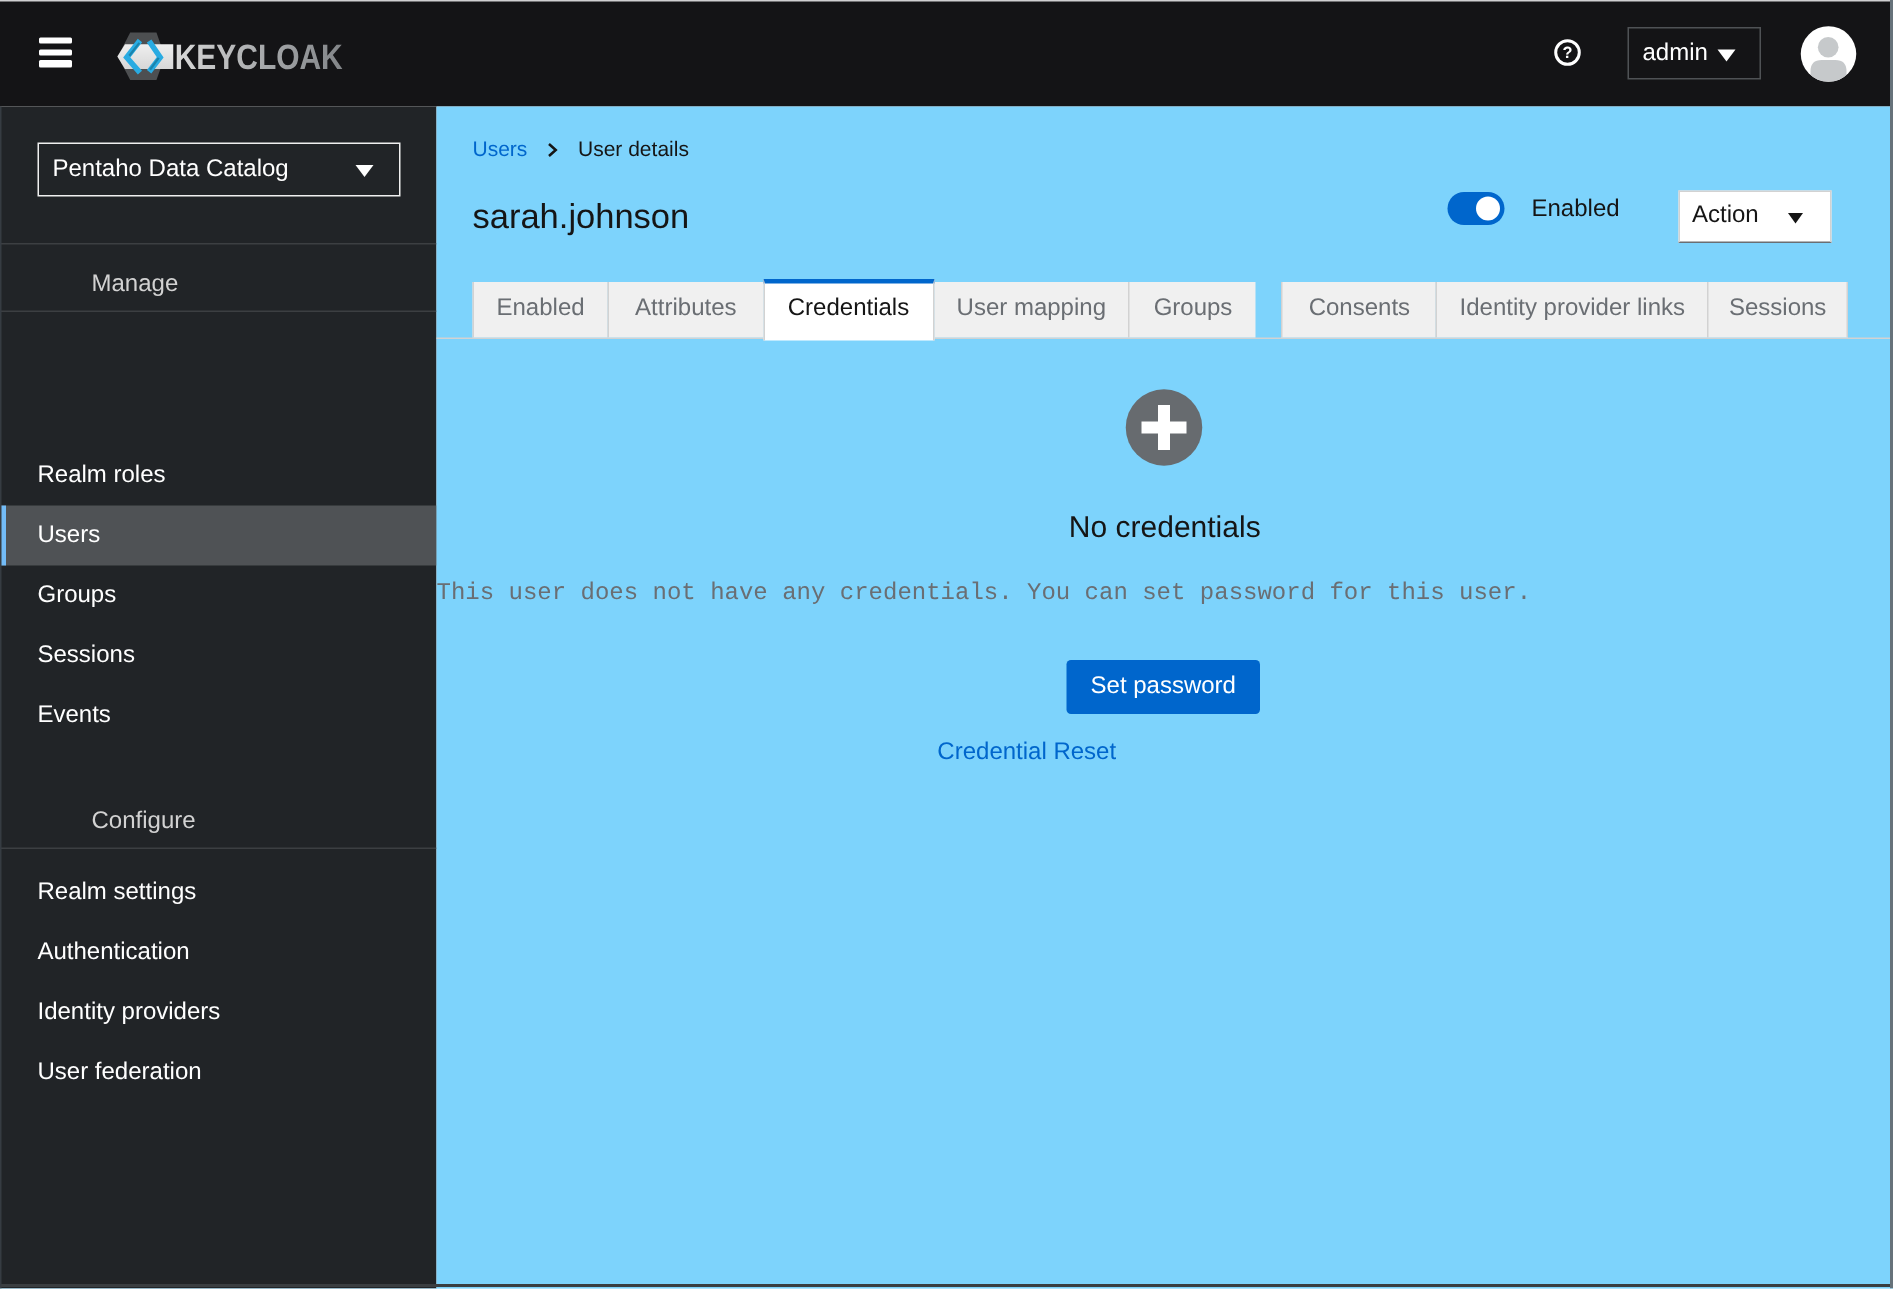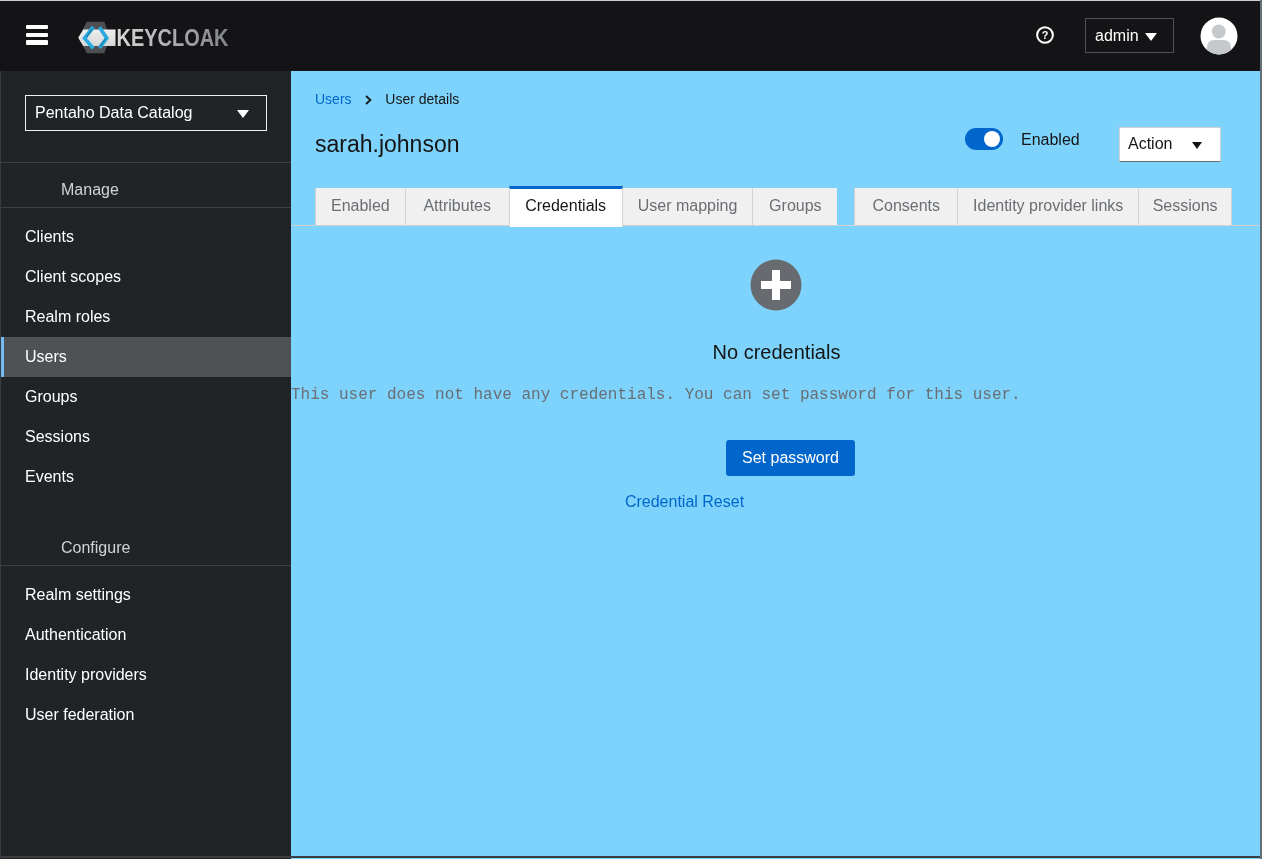--- a/index.html
+++ b/index.html
@@ -51,21 +51,21 @@
 #tabs .tab:nth-child(7) { padding:0 14.8px; }
 #tabs .tab:nth-child(8) { padding:0 13.5px; }
 #tabs .tab:last-child { border-right:1px solid #d2d2d2; }
 #tabs .tab.active { height:41px; margin-top:0; background:#fff; color:#151515; border-top:3px solid #0066cc; border-left:1px solid #d2d2d2; border-right:1px solid #d2d2d2; line-height:34px; position:relative; z-index:2; }
 #tabs .tab.active + .tab { border-left:none; }
 
 
 #plusicon { position:absolute; left:459px; top:188px; }
 #nocred { position:absolute; left:0; top:270px; width:971px; text-align:center; font-size:20px; color:#151515; }
 #credtext { position:absolute; left:0; top:315px; width:1056px; text-align:left; font-size:16px; color:#6a6e73;font-family:Liberation Mono, monospace; }
-#setpwd { position:absolute; left:420px; top:369px; width:129px; height:36px; background:#0066cc; color:#fff; font-size:16px; text-align:center; line-height:36px; border-radius:3px;margin-left:15px; }
+#setpwd { position:absolute; left:420px; top:369px; width:129px; height:36px; background:#0066cc; color:#fff; font-size:16px; text-align:center; line-height:36px; border-radius:3px; }
 #credreset { position:absolute; left:0; top:422px; width:787px; text-align:center; font-size:16px; color:#0066cc; }
 
 #bottomline { position:absolute; left:0; top:855.5px; width:1262px; height:2px; background:#3a3e41; z-index:60; }
 </style>
 </head>
 <body>
 <div id="topline"></div>
 <div style="position:absolute;right:0;top:0;width:2px;height:859px;background:#66727a;z-index:70"></div>
 <div style="position:absolute;left:0;top:71px;width:1px;height:788px;background:#363c42;z-index:70"></div>
 <div id="masthead">
@@ -117,22 +117,20 @@
 </div>
 
 <div id="sidebar">
   <div id="realmbox">
       <span>Pentaho Data Catalog</span>
       <div class="caret caret-w"></div>
     </div>
   <div class="sdiv" style="top:91px"></div>
   <div class="navtitle" style="top:110px">Manage</div>
   <div class="sdiv" style="top:136px"></div>
-  <div class="navitem" style="top:146px">Clients</div>
-  <div class="navitem" style="top:186px">Client scopes</div>
   <div class="navitem" style="top:226px">Realm roles</div>
   <div class="navitem sel" style="top:266px">Users</div>
   <div class="navitem" style="top:306px">Groups</div>
   <div class="navitem" style="top:346px">Sessions</div>
   <div class="navitem" style="top:386px">Events</div>
   <div class="navtitle" style="top:468px">Configure</div>
   <div class="sdiv" style="top:494px"></div>
   <div class="navitem" style="top:504px">Realm settings</div>
   <div class="navitem" style="top:544px">Authentication</div>
   <div class="navitem" style="top:584px">Identity providers</div>

